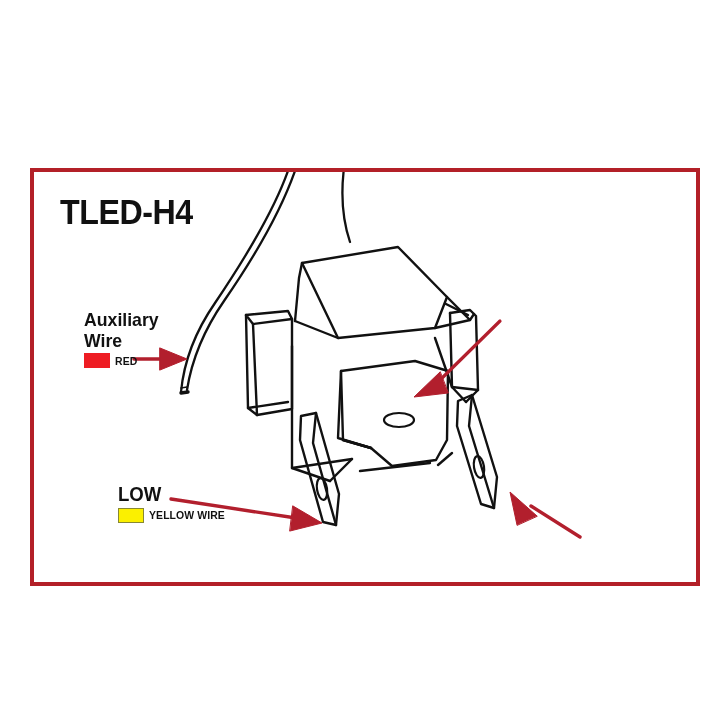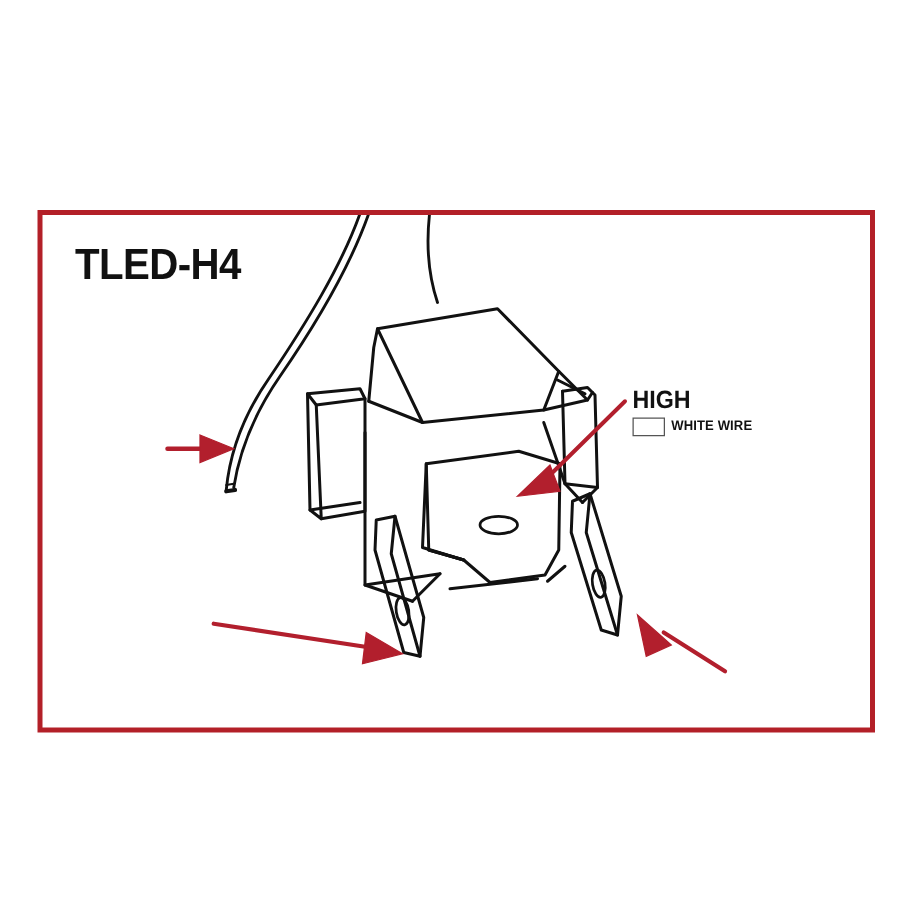--- a/index.html
+++ b/index.html
@@ -195,24 +195,32 @@
 
       <g>
         <line x1="580" y1="521" x2="531" y2="490" stroke-width="3.4"></line>
         <polygon points="537,500 510,476 517,509"></polygon>
       </g>
     </g>
   </svg>
 
   <div class="title">TLED-H4</div>
 
-
-  <div class="callout" id="callout-high">
-    <div class="callout-title">HIGH</div>
+  <div class="callout" id="callout-aux">
+    <div class="callout-title">Auxiliary</div>
+    <div class="callout-title">Wire</div>
     <div class="swatch-row">
-      <span class="swatch" id="sw-high" style="background: rgb(255, 255, 255); border: 1.5px solid rgb(85, 85, 85);"></span>
-      <span class="swatch-label">WHITE WIRE</span>
+      <span class="swatch" id="sw-aux" style="background: rgb(238, 28, 35); border: 1.5px solid rgb(238, 28, 35);"></span>
+      <span class="swatch-label">RED</span>
     </div>
   </div>
 
 
+  <div class="callout" id="callout-low">
+    <div class="callout-title">LOW</div>
+    <div class="swatch-row">
+      <span class="swatch" id="sw-low" style="background: rgb(251, 240, 0); border: 1.5px solid rgb(136, 136, 51);"></span>
+      <span class="swatch-label">YELLOW WIRE</span>
+    </div>
+  </div>
+
 
 </div>
 
 </body></html>

